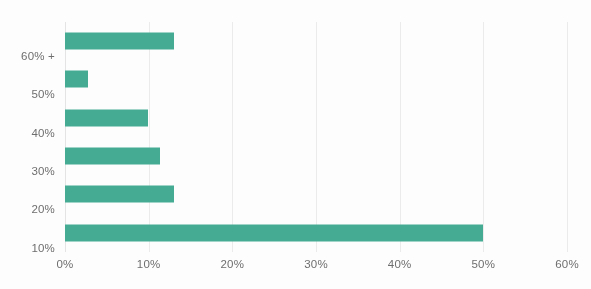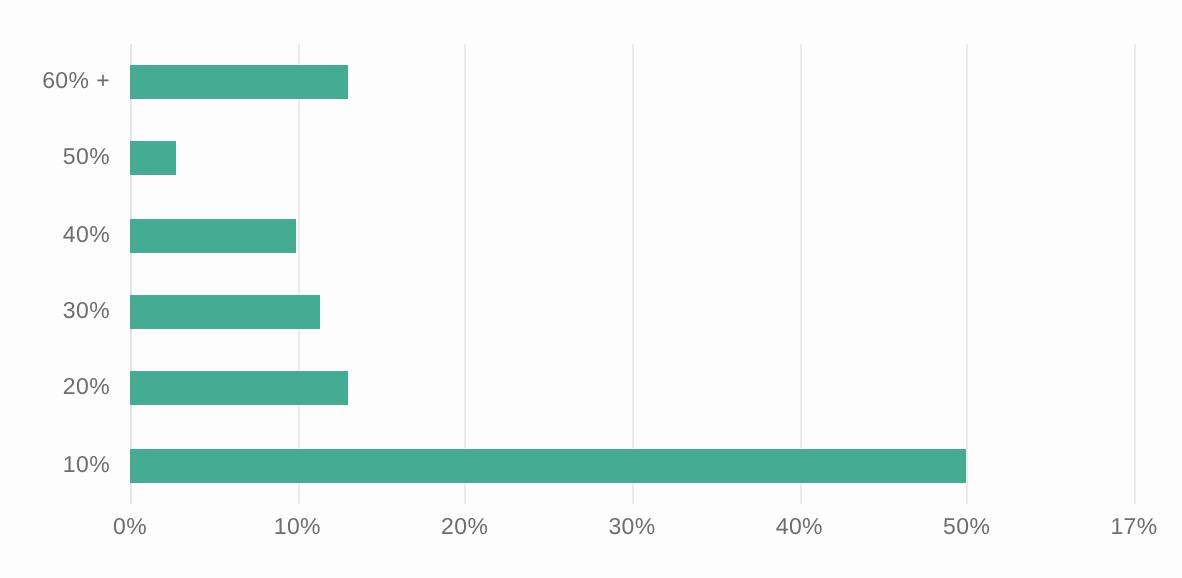--- a/index.html
+++ b/index.html
@@ -71,21 +71,21 @@
     left: 0;
     transform: translateY(-50%);
     height: 17px;
     background: #45ab93;
   }
 
   
   .ylabels {
     position: absolute;
     left: 0;
-    top: 22px;
+    top: 37px;
     width: 55px;
     height: 230px;
   }
   .ylabel {
     position: absolute;
     right: 0;
     height: 38.33px;
     display: flex;
     align-items: center;
     justify-content: flex-end;
@@ -159,16 +159,16 @@
       <div class="ylabel" style="top: 191.667px; height: 38.3333px;">10%</div>
     </div>
 
   <div class="xlabels">
       <div class="xlabel" style="left: 65px;">0%</div>
       <div class="xlabel" style="left: 148.667px;">10%</div>
       <div class="xlabel" style="left: 232.333px;">20%</div>
       <div class="xlabel" style="left: 316px;">30%</div>
       <div class="xlabel" style="left: 399.667px;">40%</div>
       <div class="xlabel" style="left: 483.333px;">50%</div>
-      <div class="xlabel" style="left: 567px;">17%</div>
+      <div class="xlabel" style="left: 567px;">60%</div>
     </div>
 
 </div>
 
 </body></html>

